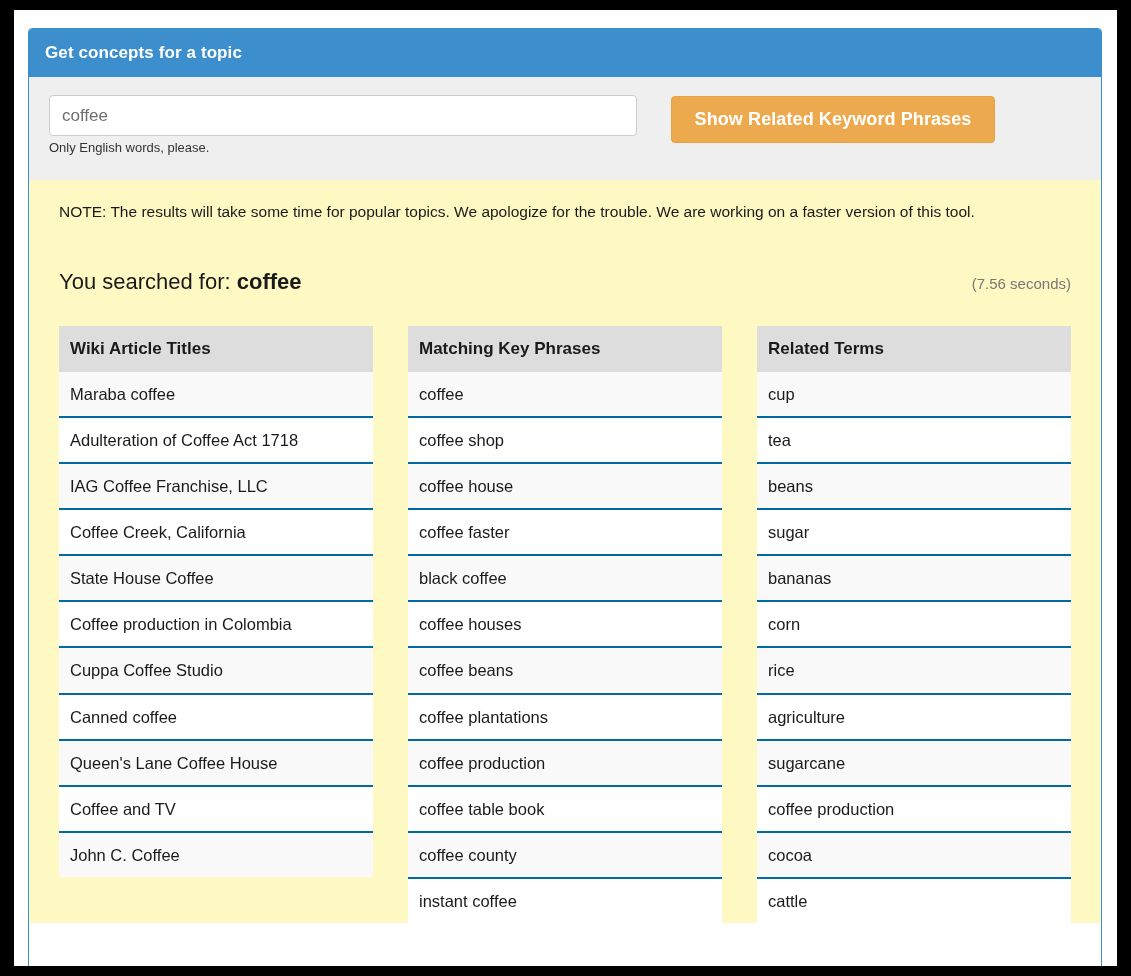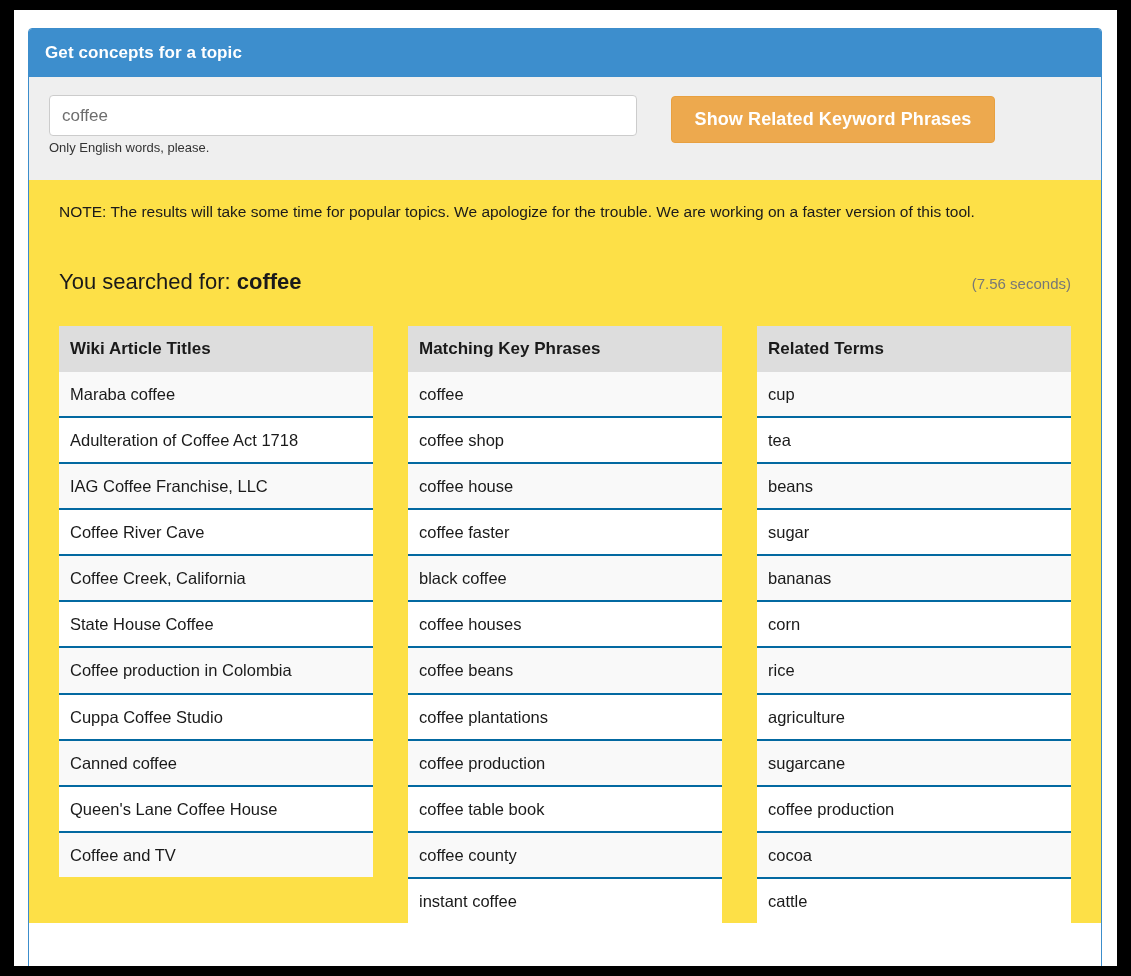--- a/index.html
+++ b/index.html
@@ -105,21 +105,21 @@
     font-weight: bold;
     font-family: "Liberation Sans", sans-serif;
     cursor: pointer;
     margin-top: 1px;
     letter-spacing: 0.1px;
   }
 
   
   .panel-body {
     padding: 22px 20px 0 20px;
-    background: #fde047;
+    background: #fef9c3;
   }
 
   .note {
     font-size: 15.5px;
     color: #1a1a1a;
     line-height: 1.35;
     margin: 0 0 0 10px;
   }
 
   .searched-row {
@@ -222,42 +222,42 @@
                 <tr>
                     <td>Maraba coffee</td>
                   </tr>
                 <tr>
                     <td>Adulteration of Coffee Act 1718</td>
                   </tr>
                 <tr>
                     <td>IAG Coffee Franchise, LLC</td>
                   </tr>
                 <tr>
-                    <td>Coffee River Cave</td>
-                  </tr>
-                <tr>
                     <td>Coffee Creek, California</td>
                   </tr>
                 <tr>
                     <td>State House Coffee</td>
                   </tr>
                 <tr>
                     <td>Coffee production in Colombia</td>
                   </tr>
                 <tr>
                     <td>Cuppa Coffee Studio</td>
                   </tr>
                 <tr>
                     <td>Canned coffee</td>
                   </tr>
                 <tr>
                     <td>Queen's Lane Coffee House</td>
                   </tr>
                 <tr>
                     <td>Coffee and TV</td>
+                  </tr>
+                <tr>
+                    <td>John C. Coffee</td>
                   </tr>
               </tbody>
             </table>
           </div>
 
           <div class="table-col">
             <table class="tbl">
               <thead>
                 <tr>
                   <th>Matching Key Phrases</th>

